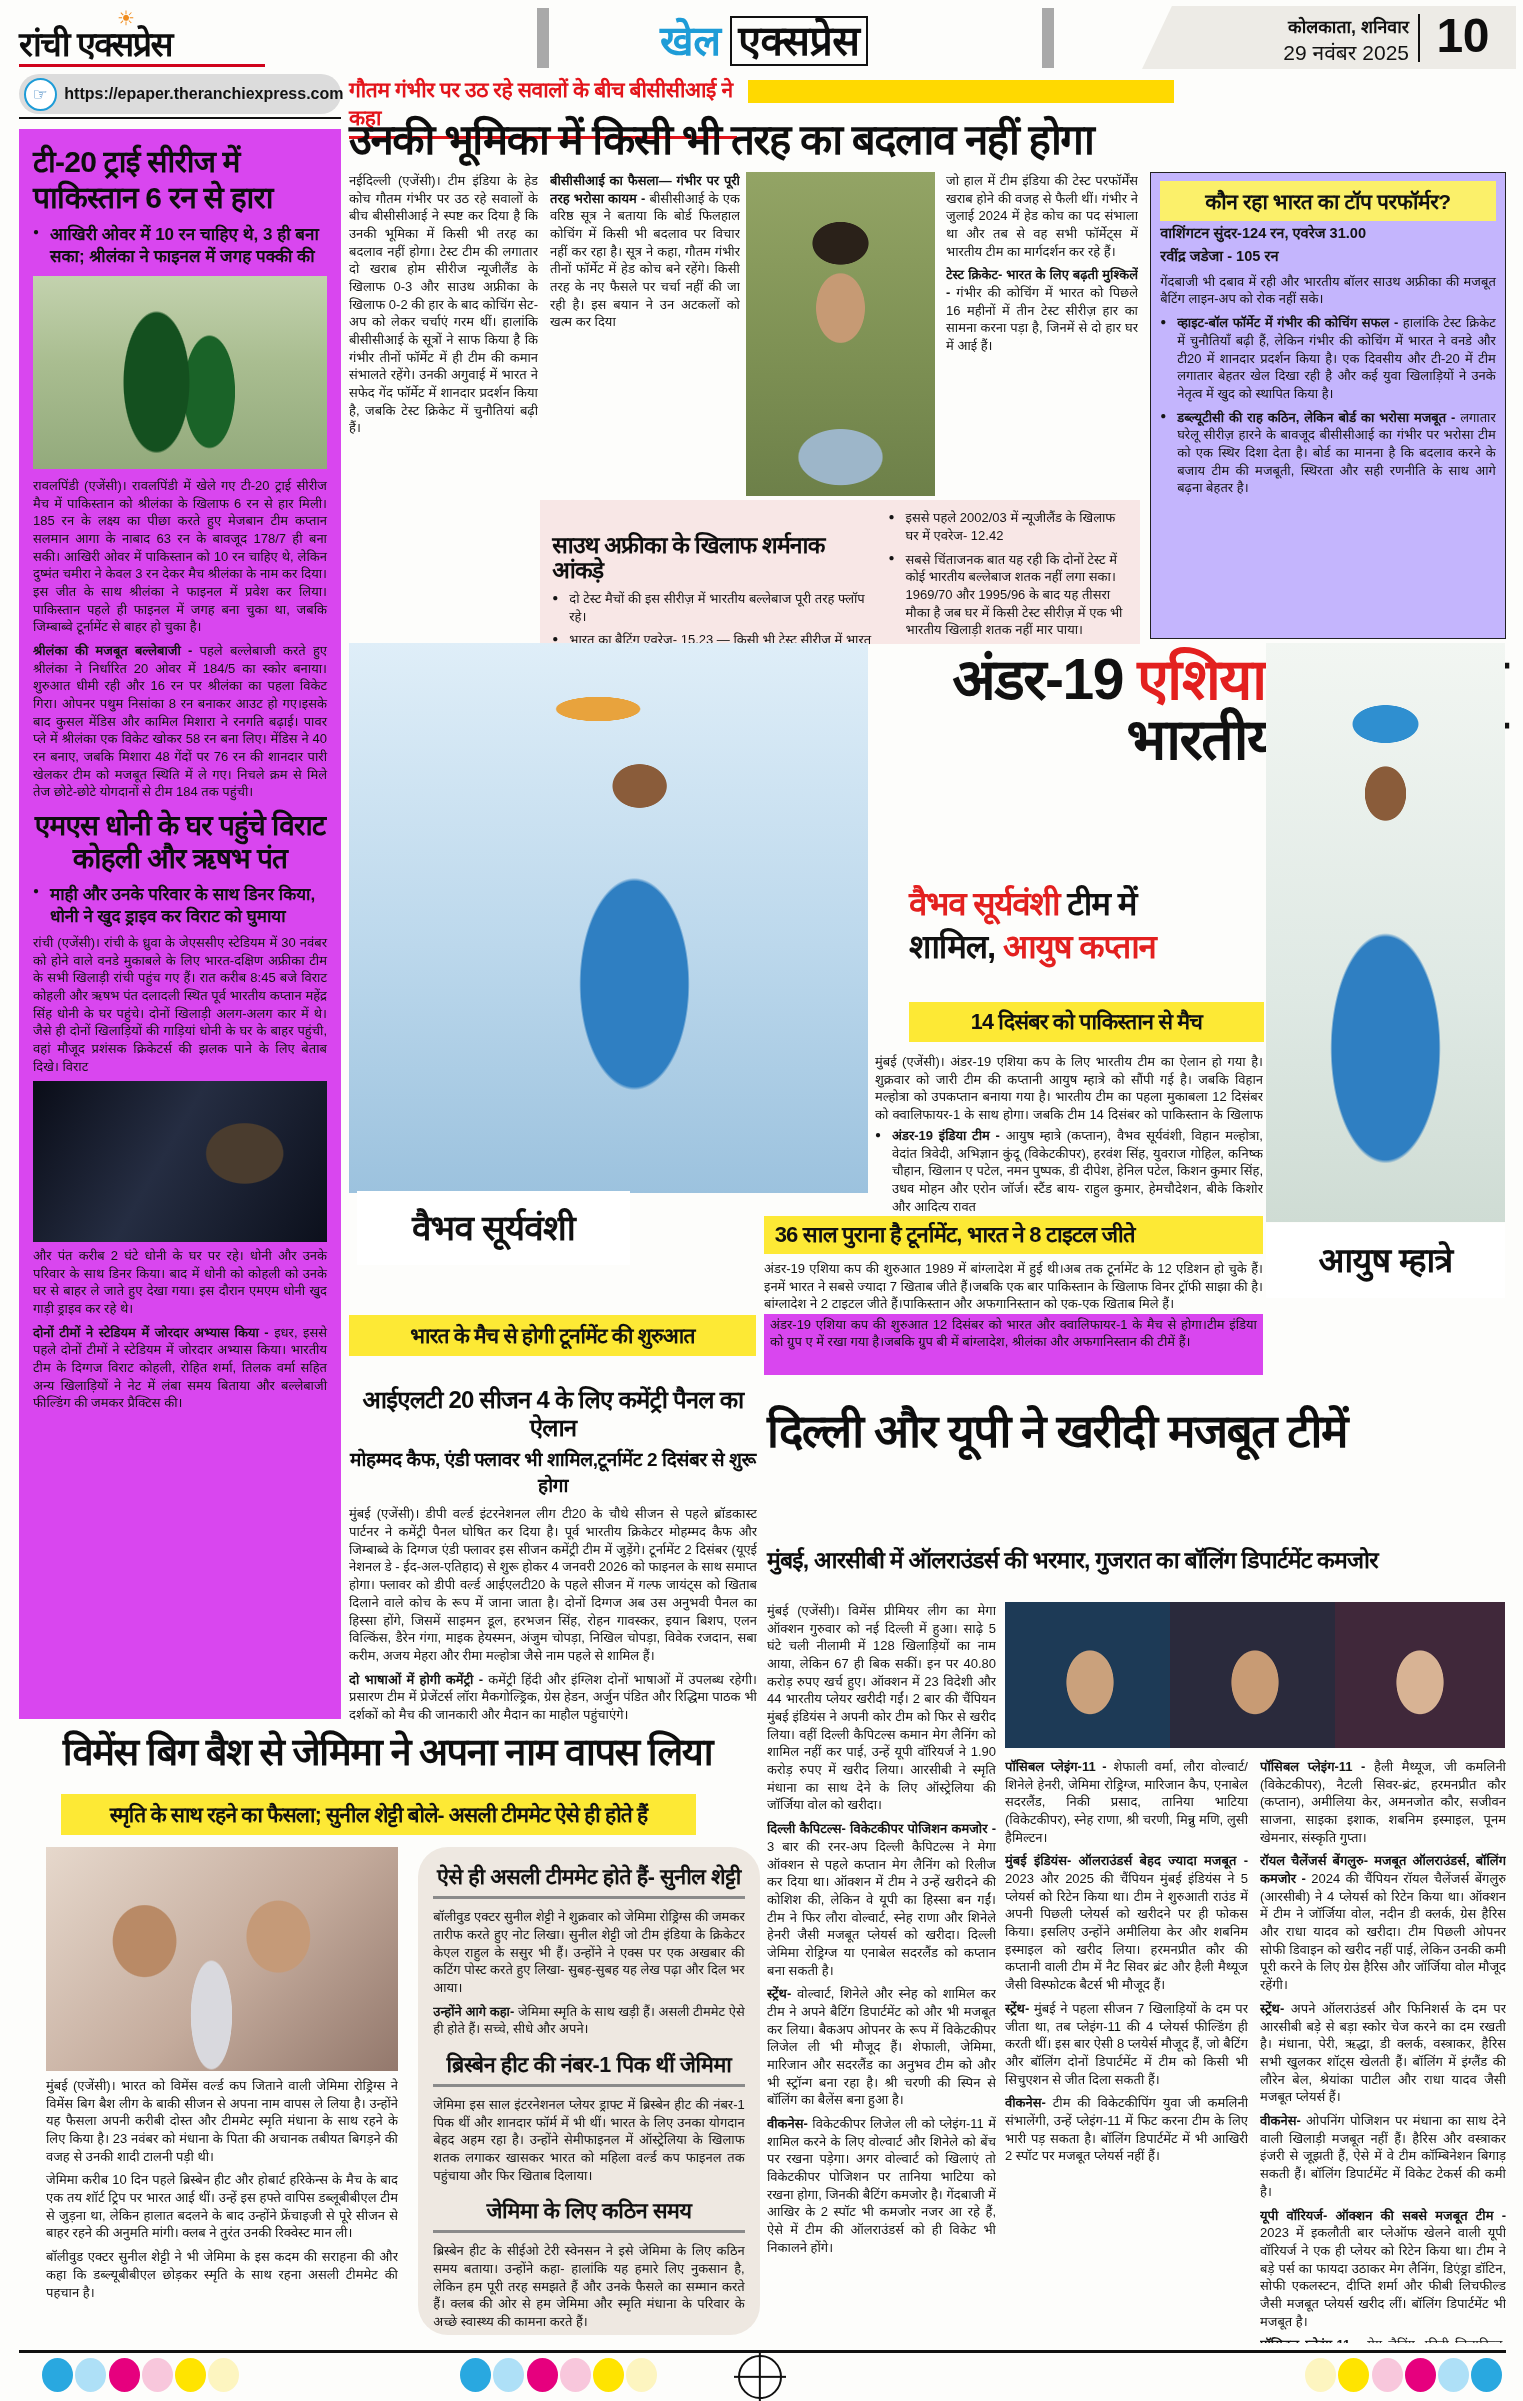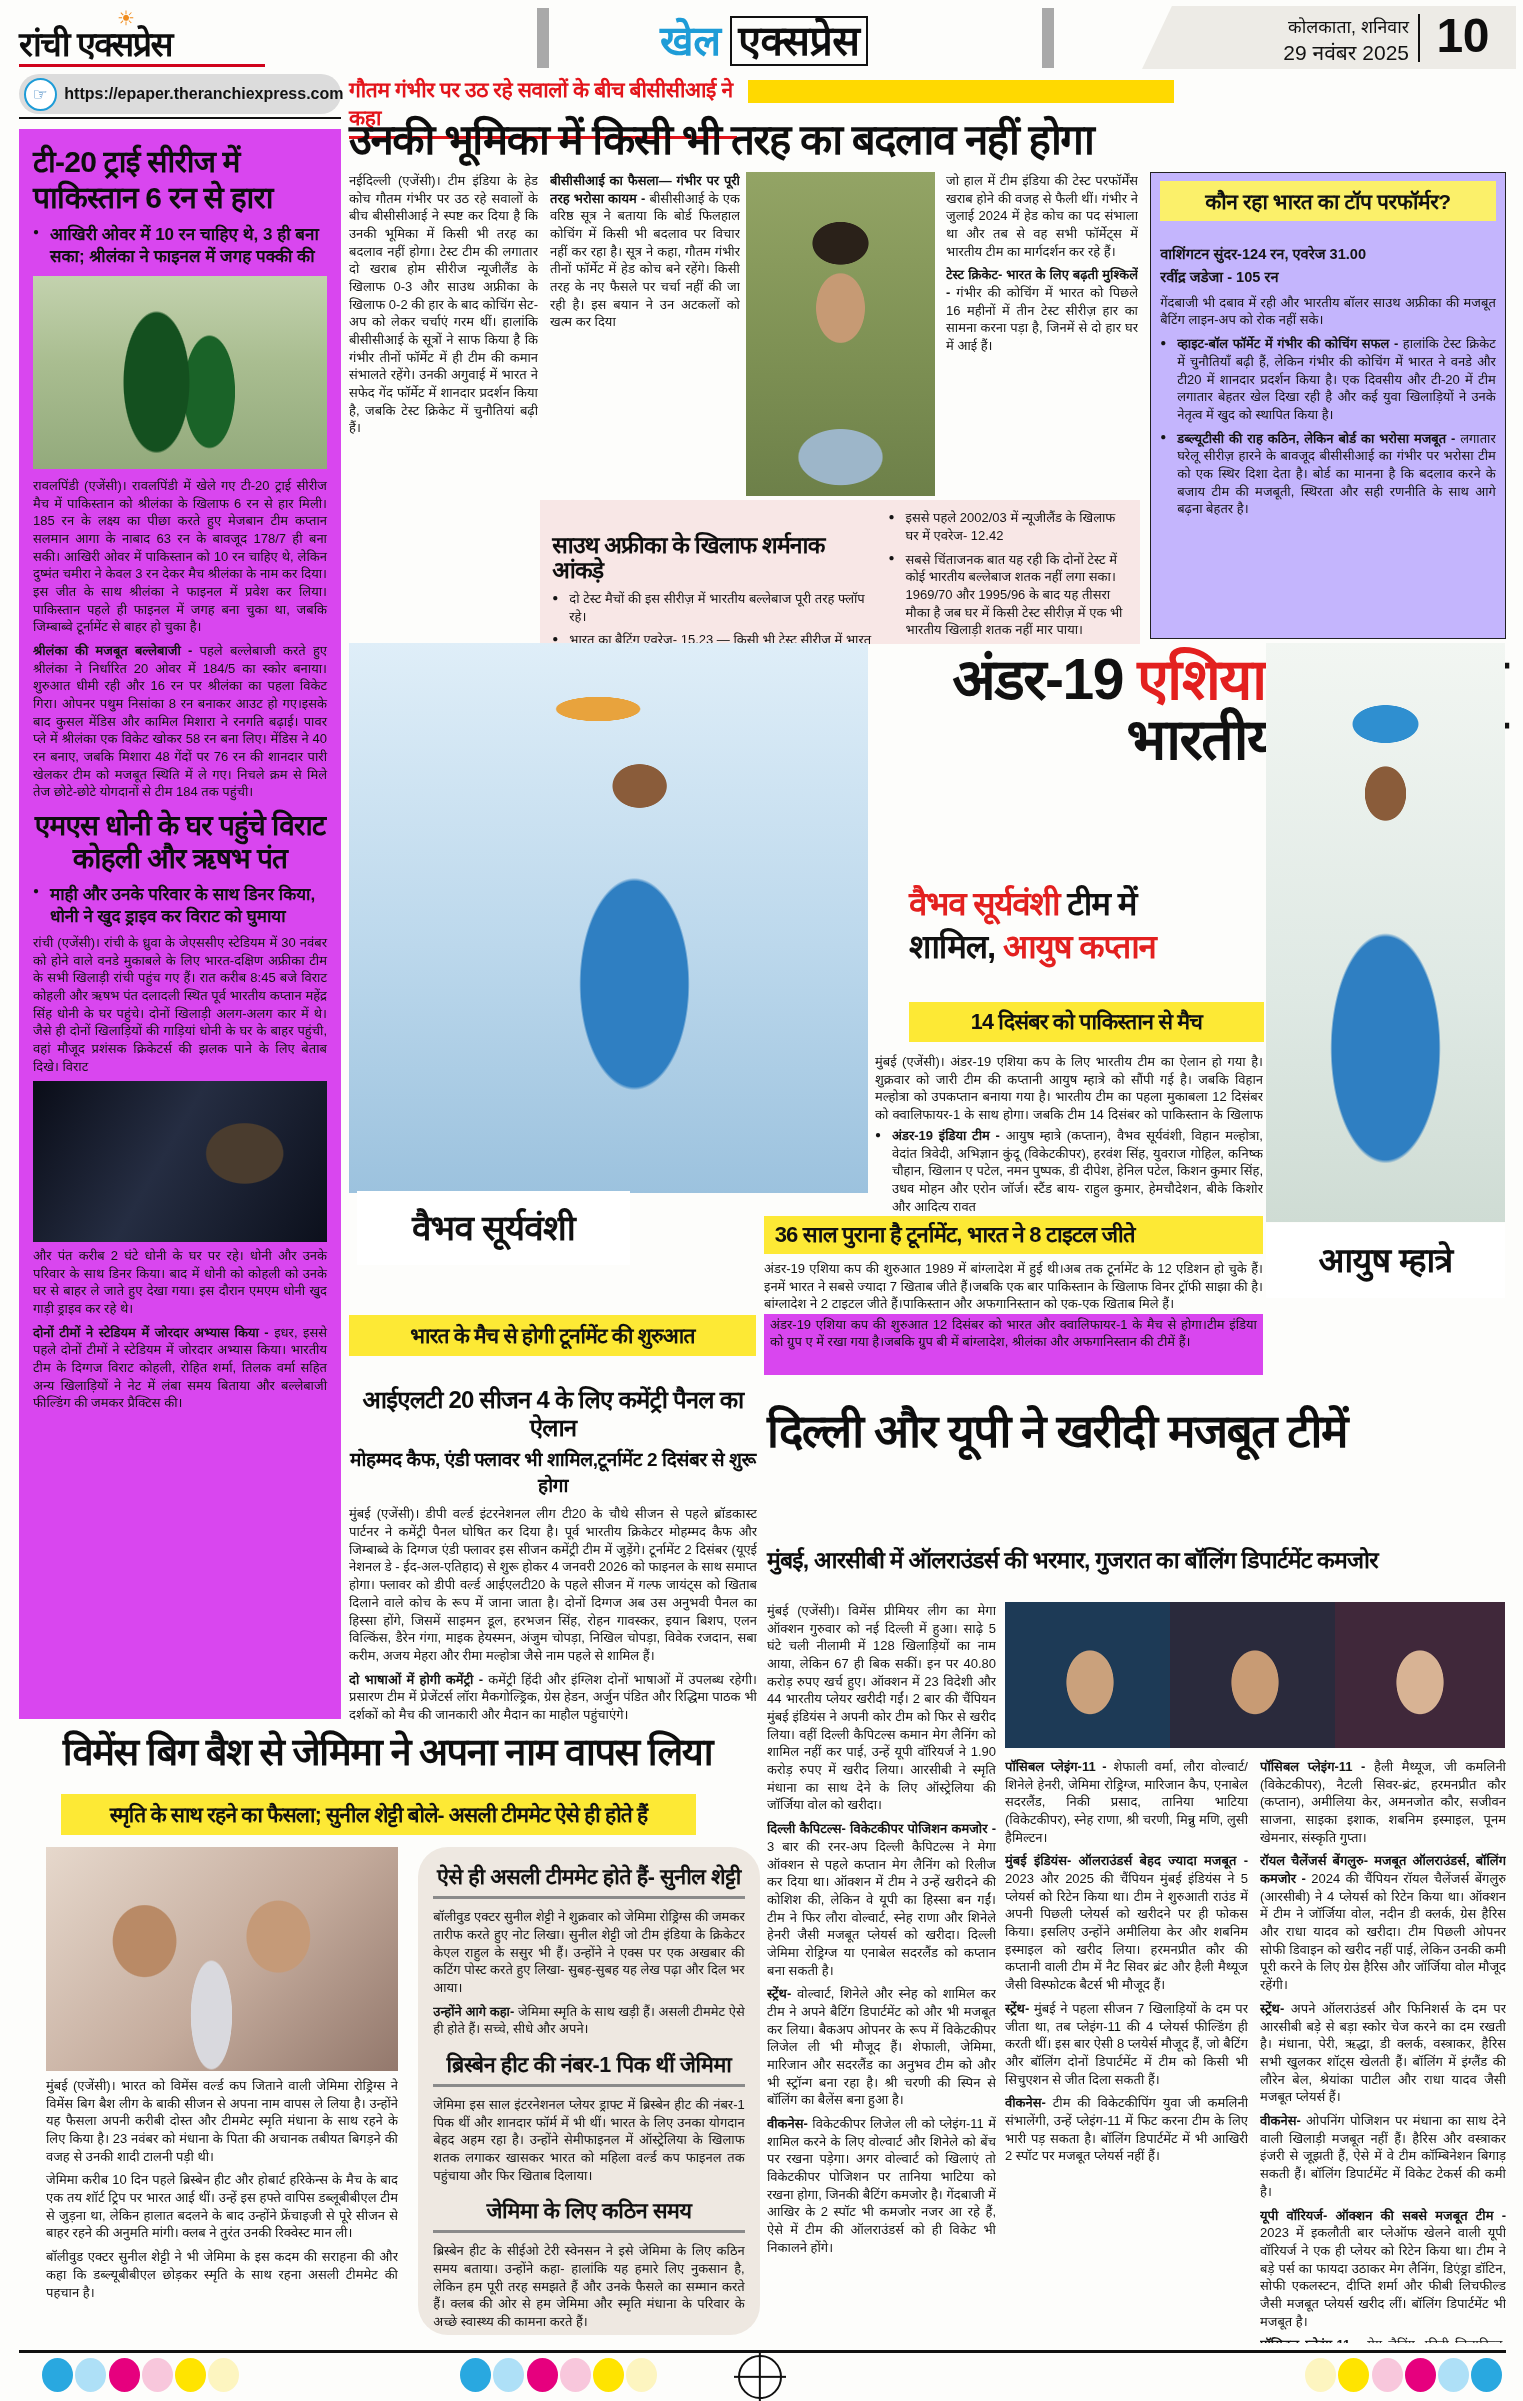--- a/index.html
+++ b/index.html
@@ -61,21 +61,21 @@
   <div class="abs foldmark" style="left:537px;top:7.7px;width:12.3px;height:60px;"></div>
   <div class="abs foldmark" style="left:1042px;top:7.7px;width:12.3px;height:60px;"></div>
 
   <div class="abs" style="left:660px;top:10.7px;width:338px;height:55px;white-space:nowrap;">
     <span class="hl blue" style="font-size:41px;">खेल</span>
     <span class="hl boxed" style="font-size:41px;margin-left:6.1px;">एक्सप्रेस</span>
   </div>
 
   <div class="abs bx" style="left:1142px;top:6.1px;width:374px;height:63px;background:#edebe6;clip-path:polygon(8% 0,100% 0,100% 100%,0 100%);">
     <div class="abs" style="right:107px;top:7.7px;text-align:right;">
-      <div style="font-size:17.7px;font-weight:normal;">कोलकाता, शनिवार</div>
+      <div style="font-size:17.7px;font-weight:bold;">कोलकाता, शनिवार</div>
       <div style="font-size:21px;">29 नवंबर 2025</div>
     </div>
     <div class="abs" style="right:96px;top:7.7px;width:2.3px;height:48px;background:#111;"></div>
     <div class="abs hl" style="right:27px;top:1.5px;font-size:48px;">10</div>
   </div>
 
   <div class="abs greenbg bx clip" style="left:19px;top:129px;width:322px;height:1590px;padding:15.3px 14px;">
     <div class="hl" style="font-size:30px;line-height:1.18;letter-spacing:-0.8px;">टी-20 ट्राई सीरीज में पाकिस्तान 6 रन से हारा</div>
     <div class="blt" style="font-size:17px;font-weight:bold;line-height:1.3;margin-top:9.2px;">आखिरी ओवर में 10 रन चाहिए थे, 3 ही बना सका; श्रीलंका ने फाइनल में जगह पक्की की</div>
     <div class="photo" style="width:100%;height:193px;margin:7.7px 0;background:
@@ -114,21 +114,21 @@
        radial-gradient(ellipse 40px 57px at 50% 42%,#c69a74 0 60%,transparent 62%),
        radial-gradient(ellipse 69px 46px at 50% 88%,#9db6c9 0 60%,transparent 62%),
        linear-gradient(180deg,#93a465 0%,#7e9154 55%,#6d8049 100%);"></div>
   <div class="abs body-txt jt clip" style="left:946px;top:172px;width:192px;height:322px;">
     <p>जो हाल में टीम इंडिया की टेस्ट परफॉर्मेंस खराब होने की वजह से फैली थीं। गंभीर ने जुलाई 2024 में हेड कोच का पद संभाला था और तब से वह सभी फॉर्मेट्स में भारतीय टीम का मार्गदर्शन कर रहे हैं।</p>
     <p><b class="lead">टेस्ट क्रिकेट- भारत के लिए बढ़ती मुश्किलें -</b> <span>गंभीर की कोचिंग में भारत को पिछले 16 महीनों में तीन टेस्ट सीरीज़ हार का सामना करना पड़ा है, जिनमें से दो हार घर में आई हैं।</span></p>
   </div>
 
   <div class="abs perfbox bx clip" style="left:1150px;top:172px;width:356px;height:467px;padding:7.7px 9.2px;">
     <div class="perf-title">कौन रहा भारत का टॉप परफॉर्मर?</div>
-    <div class="body-txt" style="margin-top:24px;">
+    <div class="body-txt" style="margin-top:3px;">
       <p style="font-weight:bold;font-size:14.6px;margin-bottom:3.1px;">वाशिंगटन सुंदर-124 रन, एवरेज 31.00</p>
       <p style="font-weight:bold;font-size:14.6px;">रवींद्र जडेजा - 105 रन</p>
       <p class="jt">गेंदबाजी भी दबाव में रही और भारतीय बॉलर साउथ अफ्रीका की मजबूत बैटिंग लाइन-अप को रोक नहीं सके।</p>
       <p class="blt jt"><b class="lead">व्हाइट-बॉल फॉर्मेट में गंभीर की कोचिंग सफल -</b> <span>हालांकि टेस्ट क्रिकेट में चुनौतियाँ बढ़ी हैं, लेकिन गंभीर की कोचिंग में भारत ने वनडे और टी20 में शानदार प्रदर्शन किया है। एक दिवसीय और टी-20 में टीम लगातार बेहतर खेल दिखा रही है और कई युवा खिलाड़ियों ने उनके नेतृत्व में खुद को स्थापित किया है।</span></p>
       <p class="blt jt"><b class="lead">डब्ल्यूटीसी की राह कठिन, लेकिन बोर्ड का भरोसा मजबूत -</b> <span>लगातार घरेलू सीरीज़ हारने के बावजूद बीसीसीआई का गंभीर पर भरोसा टीम को एक स्थिर दिशा देता है। बोर्ड का मानना है कि बदलाव करने के बजाय टीम की मजबूती, स्थिरता और सही रणनीति के साथ आगे बढ़ना बेहतर है।</span></p>
     </div>
   </div>
 
   <div class="abs pinkbg bx clip" style="left:540px;top:500px;width:600px;height:144px;padding:9.2px 12.3px;display:flex;gap:14px;">
     <div style="flex:0 0 56%;">

